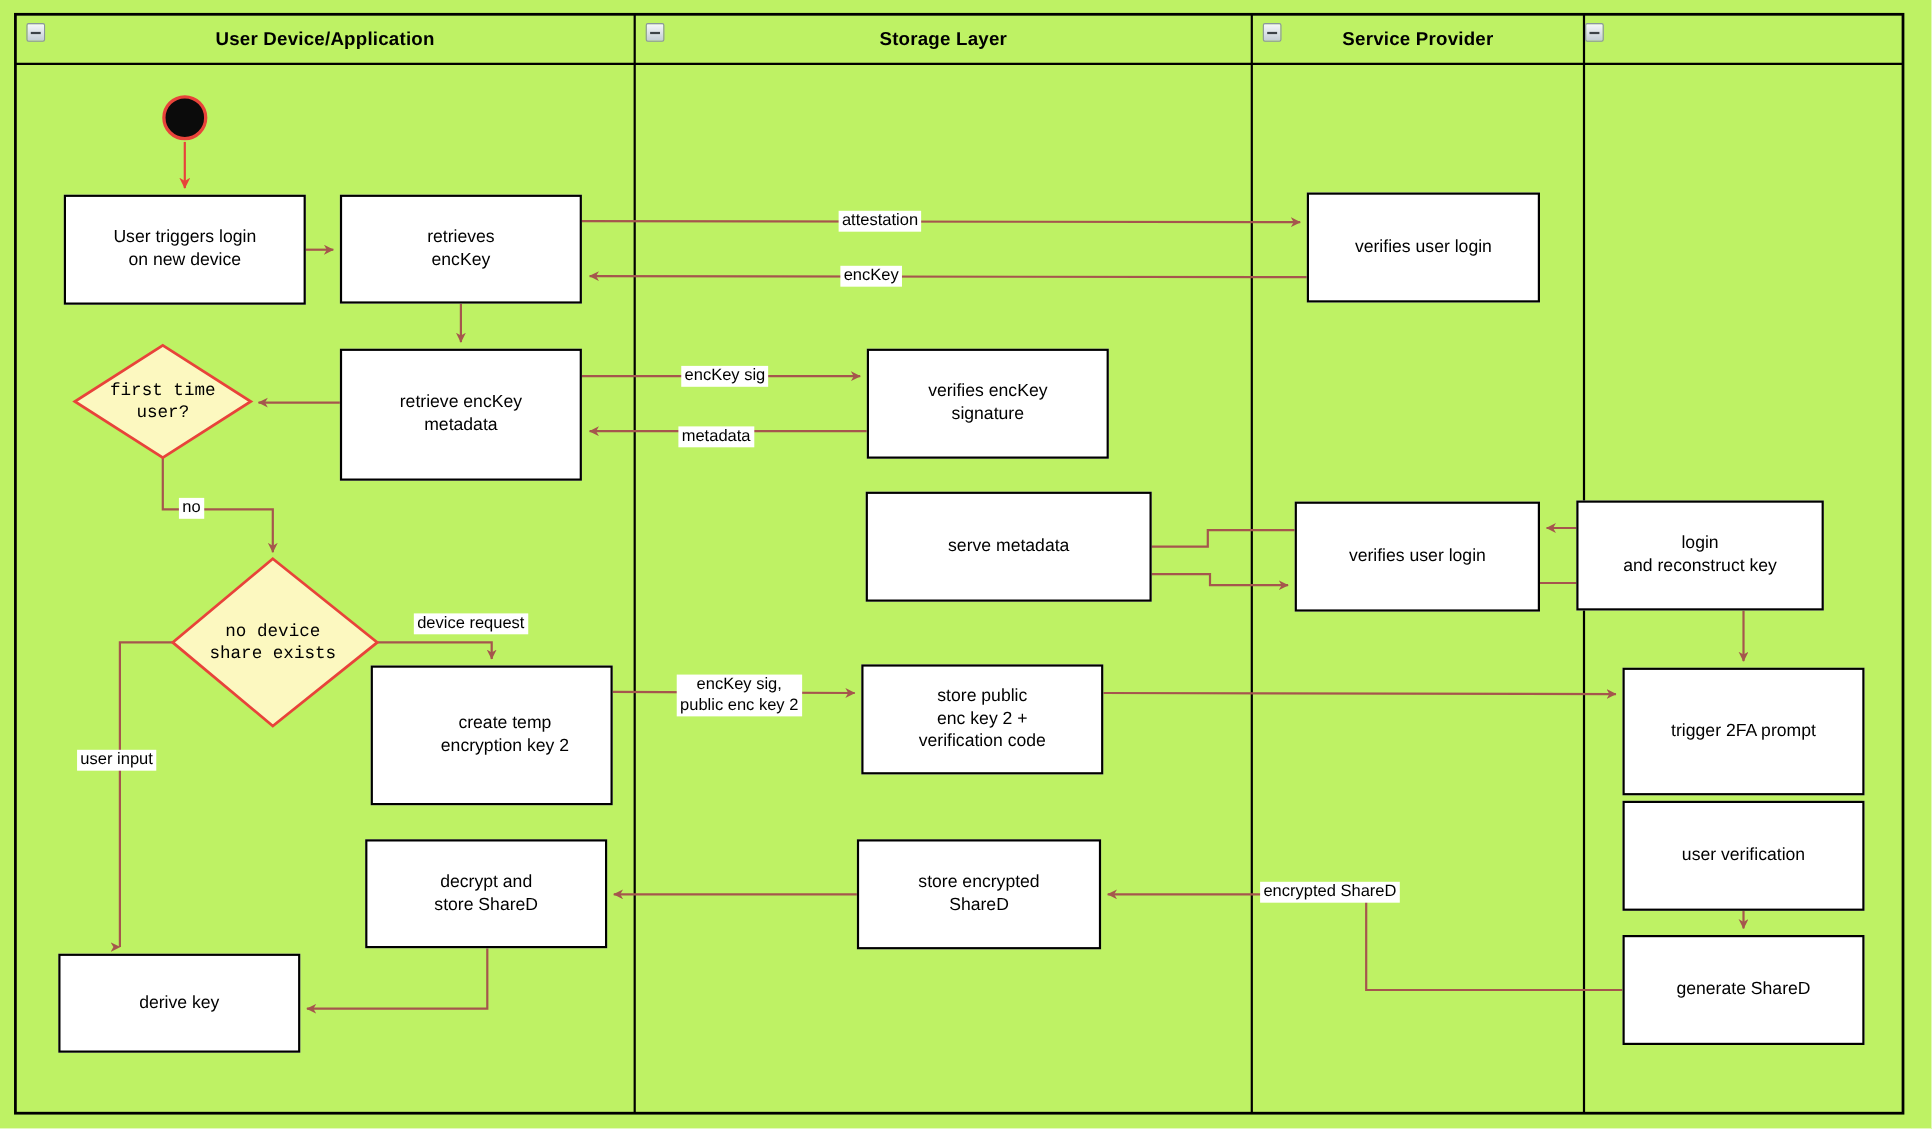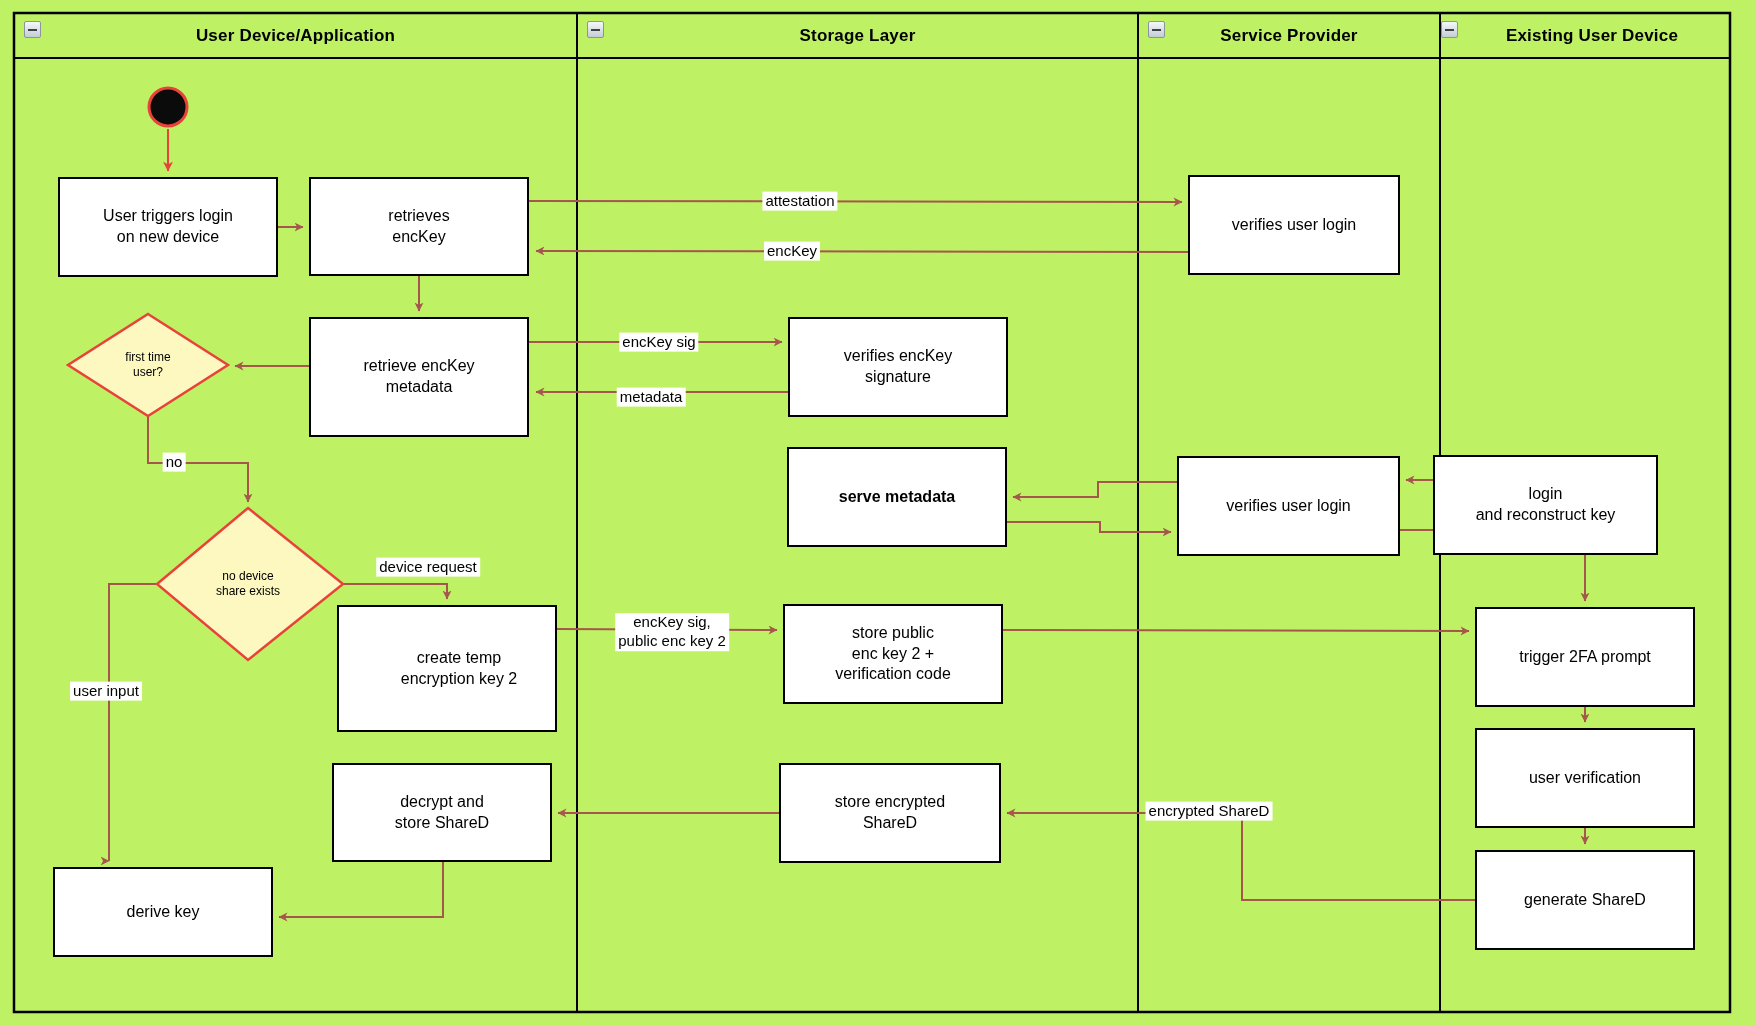--- a/index.html
+++ b/index.html
@@ -8,21 +8,21 @@
   .stage svg{position:absolute;left:0;top:0;}
   .lane-header{position:absolute;top:13px;height:45px;display:flex;align-items:center;
                justify-content:center;font-weight:bold;font-size:17px;letter-spacing:.2px;}
   .collapse{position:absolute;width:15px;height:15px;border:1px solid #8a959e;border-radius:2px;
             background:linear-gradient(#f5f8fa,#c3cdd5);display:flex;align-items:center;justify-content:center;}
   .collapse .bar{width:9px;height:2px;background:#3c4247;}
   .node{position:absolute;box-sizing:border-box;border:2px solid #000;background:#fff;
         display:flex;align-items:center;justify-content:center;text-align:center;
         font-size:16px;line-height:1.3;white-space:pre-line;}
   .dtext{position:absolute;display:flex;align-items:center;justify-content:center;text-align:center;
-         font-size:12px;line-height:1.25;white-space:pre-line;}
+         font-size:16px;line-height:1.25;white-space:pre-line;font-family:Liberation Mono, monospace;}
   .elabel{position:absolute;transform:translate(-50%,-50%);background:#fff;padding:0 3px;
           font-size:15px;line-height:1.25;text-align:center;white-space:pre-line;}
 </style>
 </head>
 <body>
 
 <div class="stage">
 
   <svg width="1756" height="1026" viewBox="0 0 1756 1026">
     <defs>
@@ -76,23 +76,20 @@
 
   <div class="lane-header" style="left:14px;width:563px;">
       <span>User Device/Application</span>
     </div>
   <div class="lane-header" style="left:577px;width:561px;">
       <span>Storage Layer</span>
     </div>
   <div class="lane-header" style="left:1138px;width:302px;">
       <span>Service Provider</span>
     </div>
-  <div class="lane-header" style="left:1440px;width:290px;padding-left:14px;box-sizing:border-box;">
-      <span>Existing User Device</span>
-    </div>
 
   <div class="collapse" style="left:24px;top:21px;">
       <div class="bar"></div>
     </div>
   <div class="collapse" style="left:587px;top:21px;">
       <div class="bar"></div>
     </div>
   <div class="collapse" style="left:1148px;top:21px;">
       <div class="bar"></div>
     </div>
@@ -112,33 +109,33 @@
 store ShareD</div>
   <div class="node" style="left:53px;top:867px;width:220px;height:90px;">derive key</div>
 
   <div class="dtext" style="left:88px;top:332px;width:120px;height:66px;">first time
 user?</div>
   <div class="dtext" style="left:168px;top:546px;width:160px;height:76px;">no device
 share exists</div>
 
   <div class="node" style="left:788px;top:317px;width:220px;height:100px;">verifies encKey
 signature</div>
-  <div class="node" style="left:787px;top:447px;width:220px;height:100px;font-weight:bold;">serve metadata</div>
+  <div class="node" style="left:787px;top:447px;width:260px;height:100px;">serve metadata</div>
   <div class="node" style="left:783px;top:604px;width:220px;height:100px;">store public
 enc key 2 +
 verification code</div>
   <div class="node" style="left:779px;top:763px;width:222px;height:100px;">store encrypted
 ShareD</div>
 
   <div class="node" style="left:1188px;top:175px;width:212px;height:100px;">verifies user login</div>
   <div class="node" style="left:1177px;top:456px;width:223px;height:100px;">verifies user login</div>
 
   <div class="node" style="left:1433px;top:455px;width:225px;height:100px;">login
 and reconstruct key</div>
-  <div class="node" style="left:1475px;top:607px;width:220px;height:100px;">trigger 2FA prompt</div>
+  <div class="node" style="left:1475px;top:607px;width:220px;height:116px;">trigger 2FA prompt</div>
   <div class="node" style="left:1475px;top:728px;width:220px;height:100px;">user verification</div>
   <div class="node" style="left:1475px;top:850px;width:220px;height:100px;text-align:center;">generate ShareD</div>
 
   <div class="elabel" style="left:800px;top:201px;">attestation</div>
   <div class="elabel" style="left:792px;top:251px;">encKey</div>
   <div class="elabel" style="left:659px;top:342px;">encKey sig</div>
   <div class="elabel" style="left:651px;top:397px;">metadata</div>
   <div class="elabel" style="left:174px;top:462px;">no</div>
   <div class="elabel" style="left:428px;top:567px;">device request</div>
   <div class="elabel" style="left:672px;top:632px;">encKey sig,

